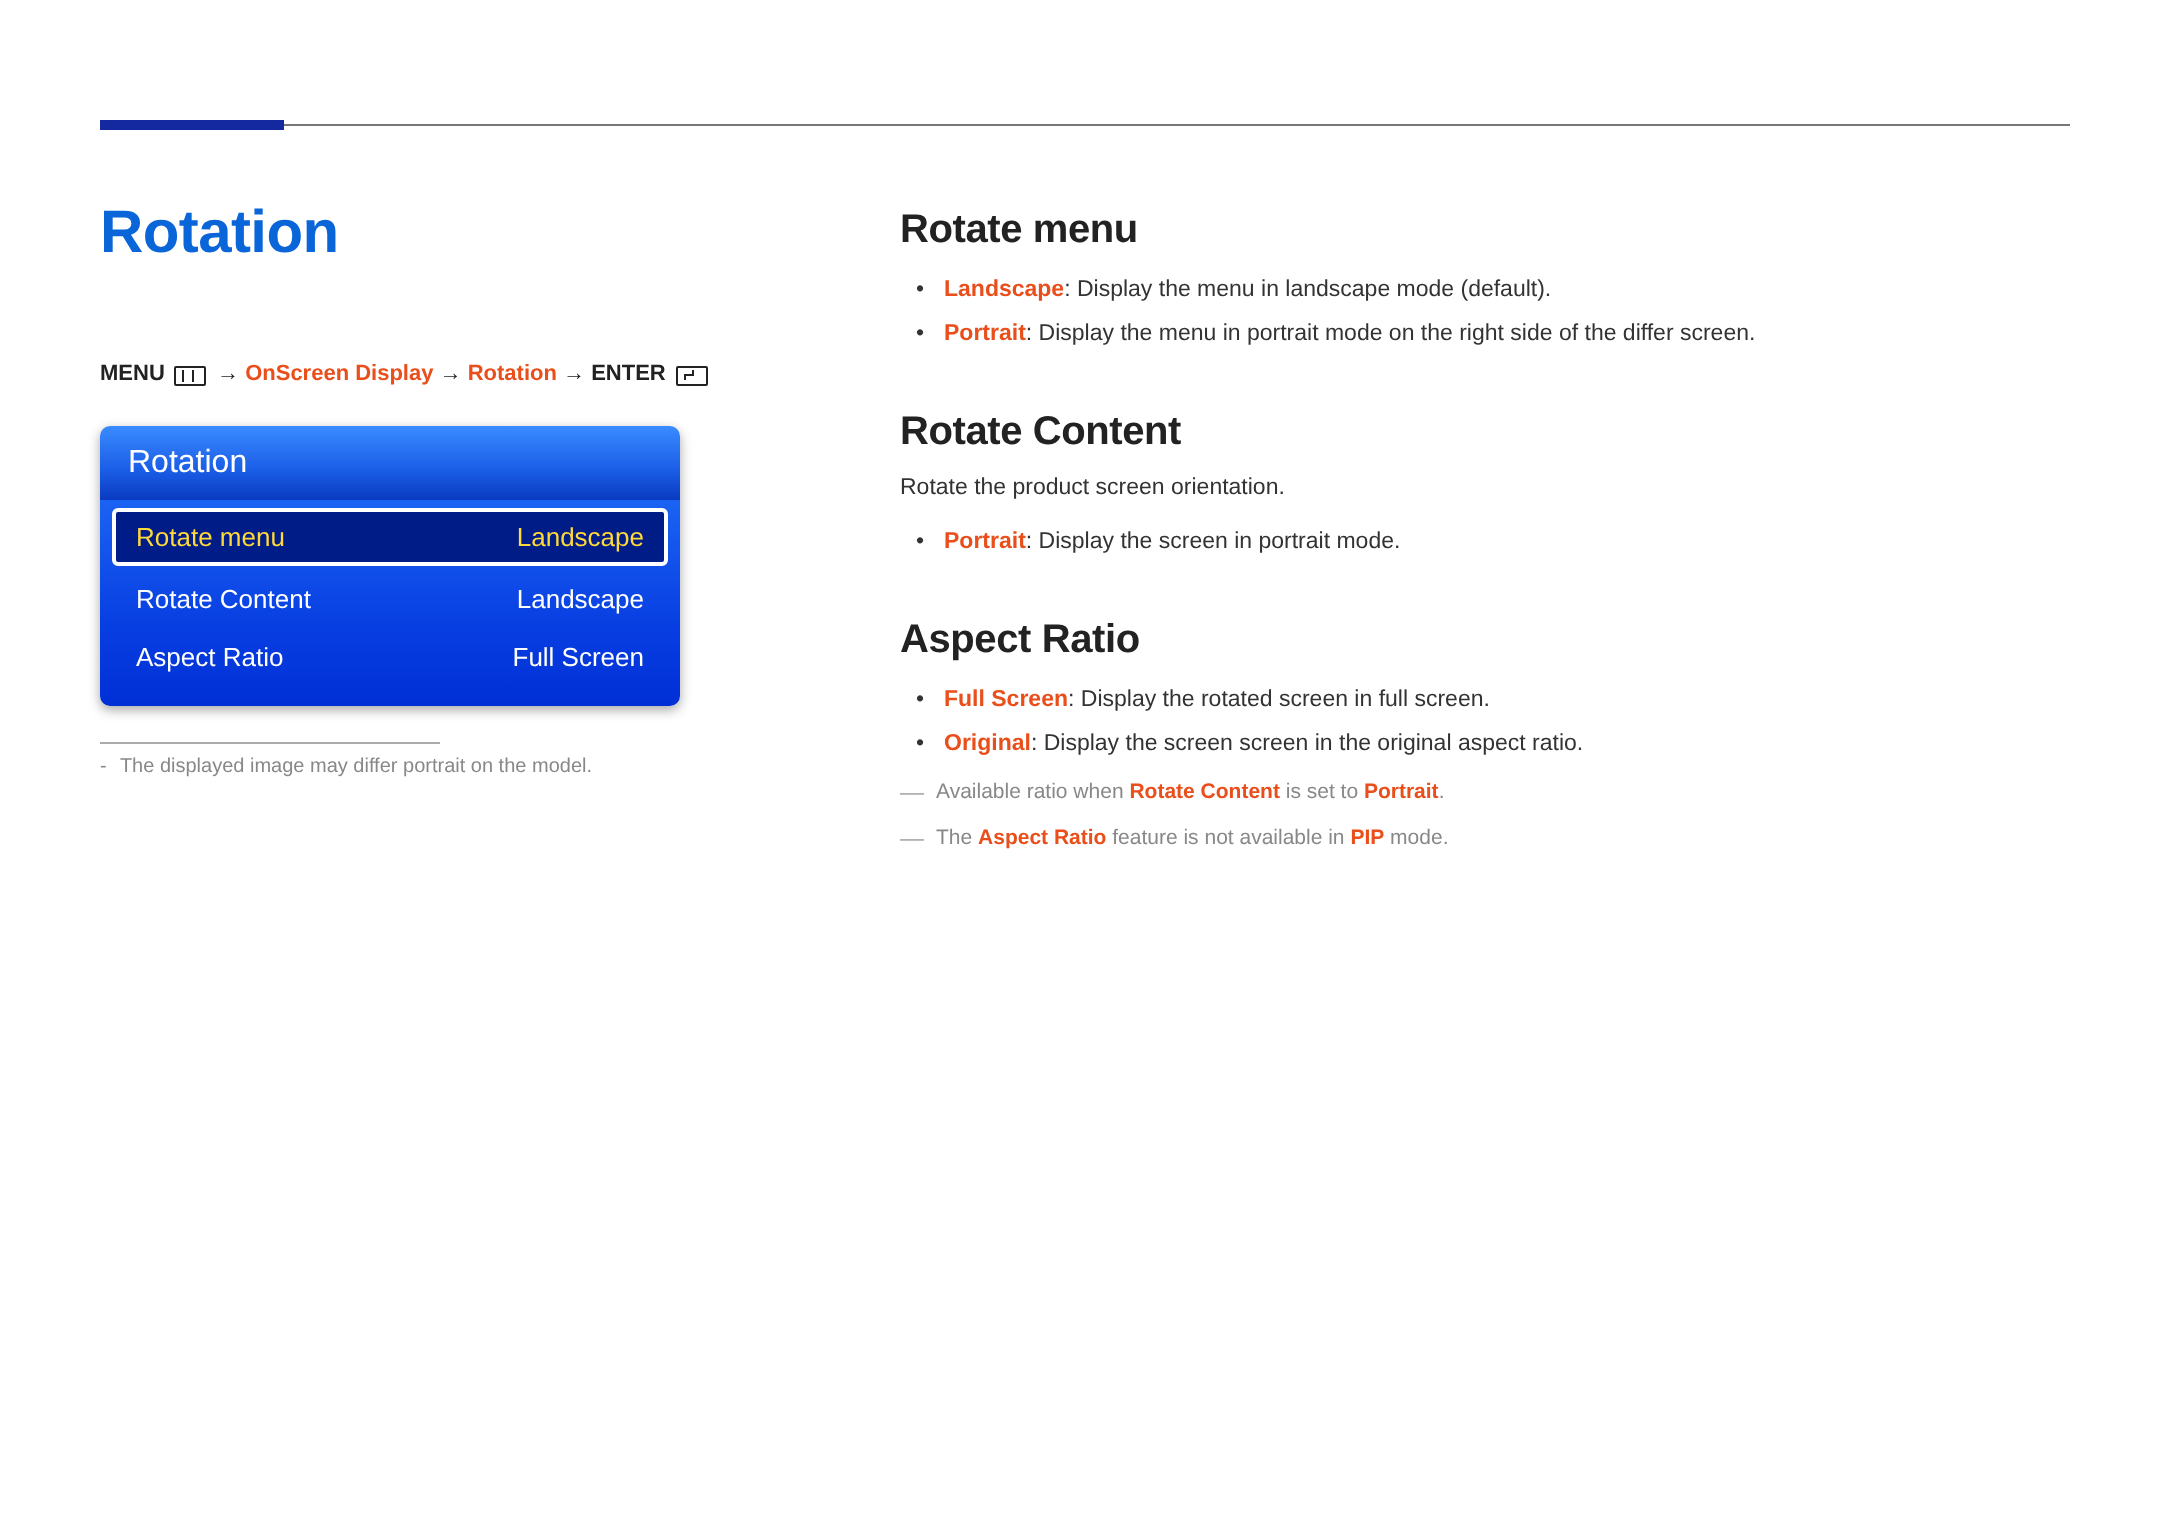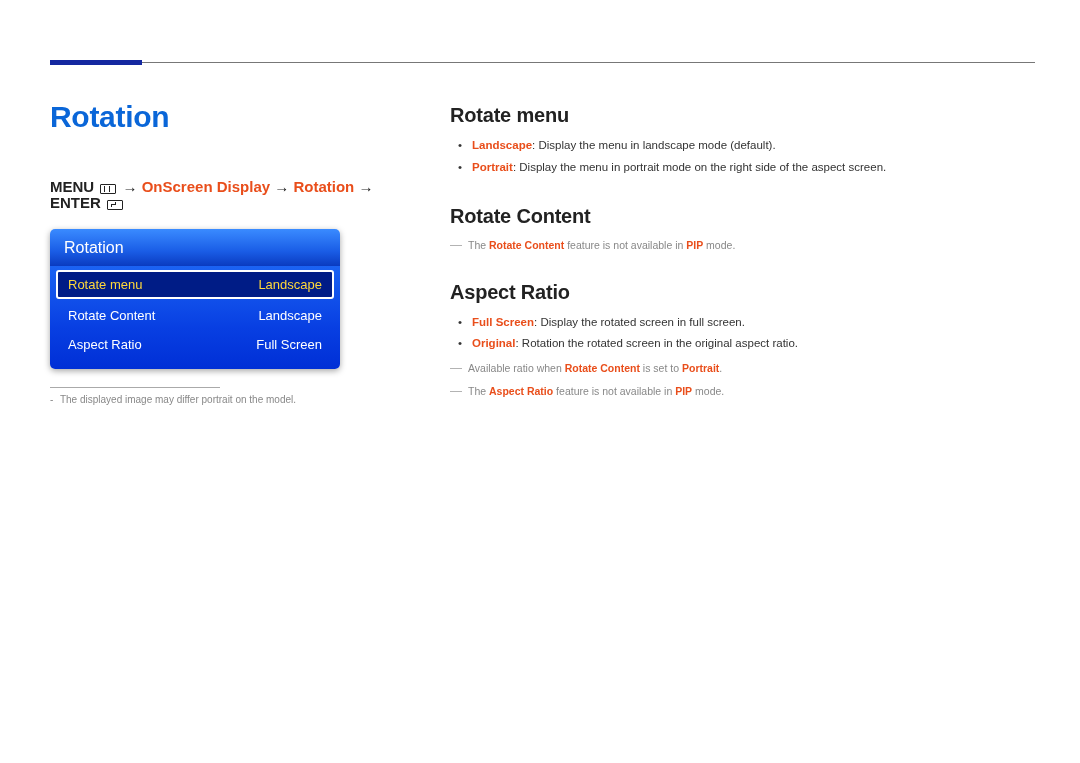--- a/index.html
+++ b/index.html
@@ -39,21 +39,21 @@
   .col-right { flex: 1 1 auto; }
 
   .h1 {
     font-size: 30px;
     font-weight: 700;
     color: #0a66d8;
     letter-spacing: -0.3px;
     margin-bottom: 22px;
   }
   .breadcrumb {
-    font-size: 15px;
+    font-size: 11px;
     color: #222;
     margin-bottom: 18px;
     line-height: 16px;
     margin-top: 45px;
   }
   .breadcrumb .b  { font-weight: 700; }
   .breadcrumb .r  { color: #E94E1B; font-weight: 700; }
   .breadcrumb .gl { display:inline-block; vertical-align: middle; }
   .glyph-box {
     display: inline-block;
@@ -195,38 +195,39 @@
   </div>
 
   <div class="col-right">
 
     <div class="h2">Rotate menu</div>
     <ul class="bul">
       <li>
         <span class="kw">Landscape</span><span>: Display the menu in landscape mode (default).</span>
       </li>
       <li>
-        <span class="kw">Portrait</span><span>: Display the menu in portrait mode on the right side of the aspect screen.</span>
+        <span class="kw">Portrait</span><span>: Display the menu in portrait mode on the right side of the differ screen.</span>
       </li>
     </ul>
 
     <div class="h2 mt">Rotate Content</div>
+    <div class="p">Rotate the product screen orientation.</div>
     <ul class="bul">
+      <li>
+        <span class="kw">Portrait</span><span>: Display the screen in portrait mode.</span>
+      </li>
     </ul>
-    <div class="note">
-      <span>The </span><span class="kw">Rotate Content</span><span> feature is not available in </span><span class="kw">PIP</span><span> mode.</span>
-    </div>
 
     <div class="h2 mt">Aspect Ratio</div>
     <ul class="bul">
       <li>
         <span class="kw">Full Screen</span><span>: Display the rotated screen in full screen.</span>
       </li>
       <li>
-        <span class="kw">Original</span><span>: Rotation the rotated screen in the original aspect ratio.</span>
+        <span class="kw">Original</span><span>: Display the screen screen in the original aspect ratio.</span>
       </li>
     </ul>
     <div class="note">
       <span>Available ratio when </span><span class="kw">Rotate Content</span><span> is set to </span><span class="kw">Portrait</span><span>.</span>
     </div>
     <div class="note">
       <span>The </span><span class="kw">Aspect Ratio</span><span> feature is not available in </span><span class="kw">PIP</span><span> mode.</span>
     </div>
 
   </div>

